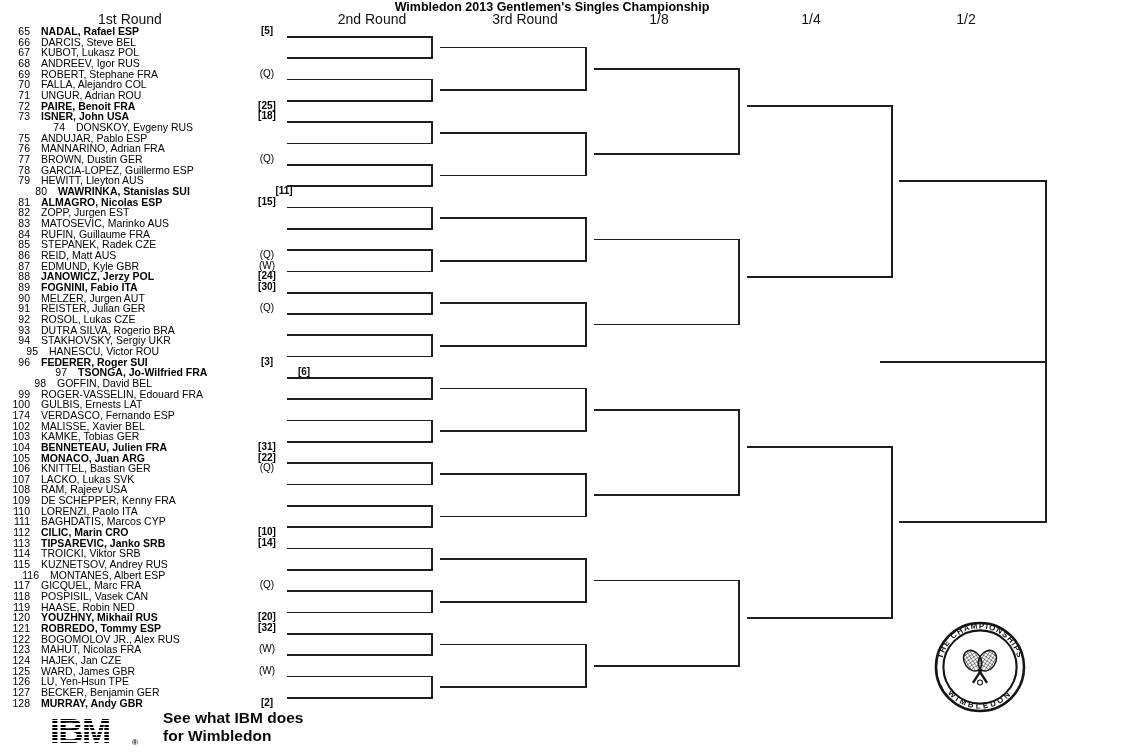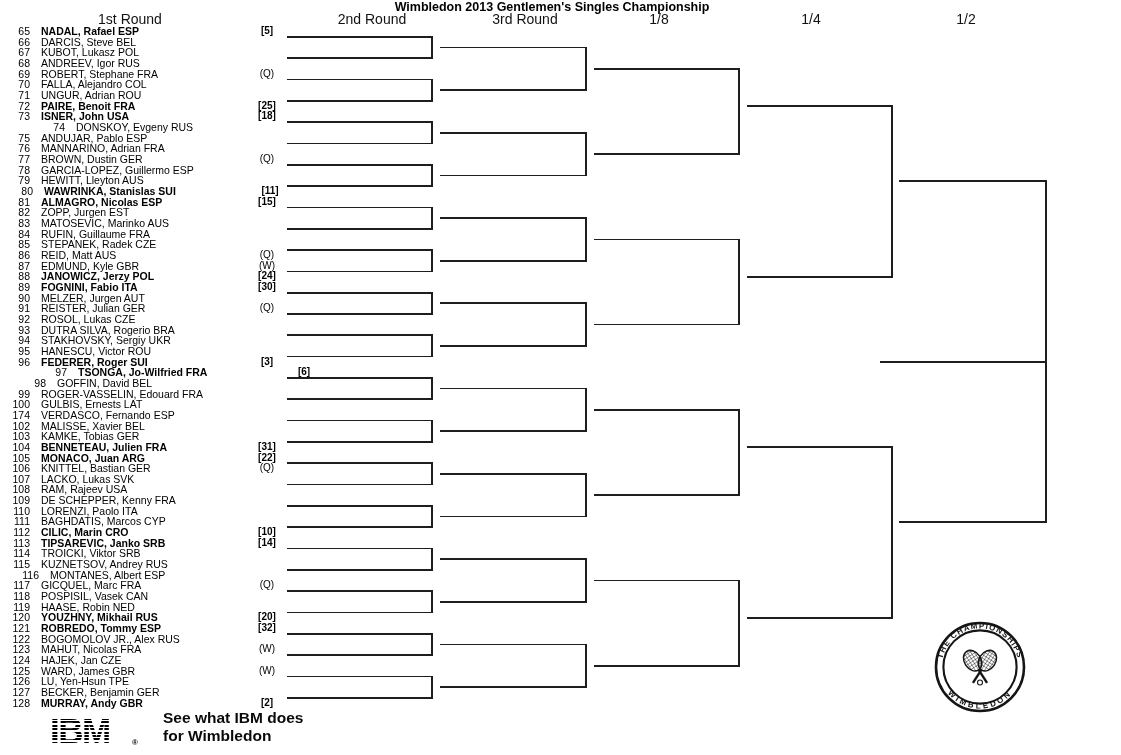--- a/index.html
+++ b/index.html
@@ -111,21 +111,21 @@
         <span class="ptag">(Q)</span>
       </div>
       <div class="prow" style="top: 164.68px; left: 0px; width: 300px;">
         <span class="pnum">78</span>
         <span class="pname">GARCIA-LOPEZ, Guillermo ESP</span>
       </div>
       <div class="prow" style="top: 175.34px; left: 0px; width: 300px;">
         <span class="pnum">79</span>
         <span class="pname">HEWITT, Lleyton AUS</span>
       </div>
-      <div class="prow seeded" style="top: 186px; left: 3px; width: 300px;">
+      <div class="prow seeded" style="top: 186px; left: 17px; width: 300px;">
         <span class="pnum">80</span>
         <span class="pname">WAWRINKA, Stanislas SUI</span>
         <span class="ptag seedtag">[11]</span>
       </div>
       <div class="prow seeded" style="top: 196.66px; left: 0px; width: 300px;">
         <span class="pnum">81</span>
         <span class="pname">ALMAGRO, Nicolas ESP</span>
         <span class="ptag seedtag">[15]</span>
       </div>
       <div class="prow" style="top: 207.32px; left: 0px; width: 300px;">
@@ -178,21 +178,21 @@
         <span class="pname">ROSOL, Lukas CZE</span>
       </div>
       <div class="prow" style="top: 324.58px; left: 0px; width: 300px;">
         <span class="pnum">93</span>
         <span class="pname">DUTRA SILVA, Rogerio BRA</span>
       </div>
       <div class="prow" style="top: 335.24px; left: 0px; width: 300px;">
         <span class="pnum">94</span>
         <span class="pname">STAKHOVSKY, Sergiy UKR</span>
       </div>
-      <div class="prow" style="top: 345.9px; left: 0px; width: 300px; padding-left: 12px;">
+      <div class="prow" style="top: 345.9px; left: 8px; width: 300px; padding-left: 12px;">
         <span class="pnum">95</span>
         <span class="pname">HANESCU, Victor ROU</span>
       </div>
       <div class="prow seeded" style="top: 356.56px; left: 0px; width: 300px;">
         <span class="pnum">96</span>
         <span class="pname">FEDERER, Roger SUI</span>
         <span class="ptag seedtag">[3]</span>
       </div>
       <div class="prow seeded" style="top: 367.22px; left: 0px; width: 300px; margin-left: 37px;">
         <span class="pnum">97</span>

